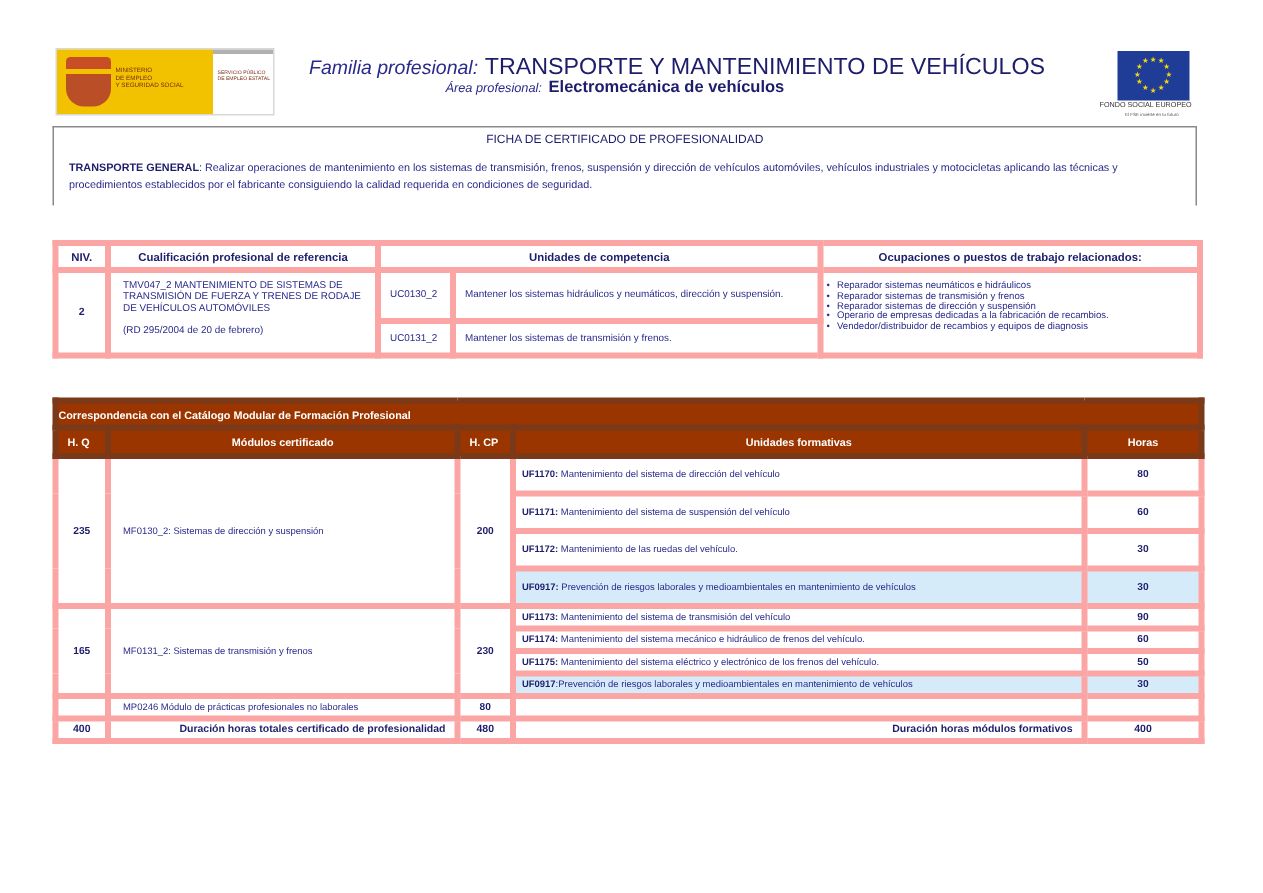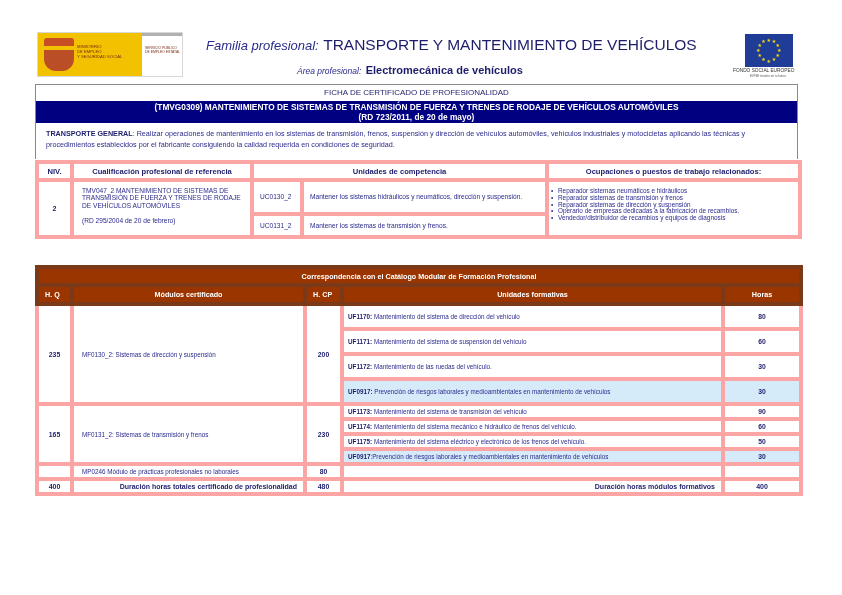--- a/index.html
+++ b/index.html
@@ -25,21 +25,21 @@
   }
   .logo-min .right {
     flex: 1; background: #fff; border-top: 3px solid #b0b0b0; position: relative;
   }
   .logo-min .right span {
     position: absolute; left: 3px; top: 10px; font-size: 3.4px; line-height: 4.4px; color: #7a2a10; text-transform: uppercase;
   }
   .head-fam { position: absolute; left: 206px; top: 36px; white-space: nowrap; }
   .head-fam .lbl { font-style: italic; font-size: 13px; color: #2a2a8c; }
   .head-fam .val { font-weight: normal; font-size: 15.5px; color: #1d1d6b; text-align: center; }
-  .head-area { position: absolute; left: 297px; top: 60px; white-space: nowrap; }
+  .head-area { position: absolute; left: 297px; top: 48px; white-space: nowrap; }
   .head-area .lbl { font-style: italic; font-size: 8.5px; color: #2a2a8c; }
   .head-area .val { font-weight: bold; font-size: 11px; color: #1d1d6b; }
   .eu-flag {
     position: absolute; left: 745px; top: 34px; width: 48px; height: 33px; background: #1f3c97;
   }
   .eu-flag .star { position: absolute; color: #f5d90a; font-size: 5px; line-height: 5px; }
   .eu-cap { position: absolute; left: 733px; top: 68px; font-size: 4.8px; color: #333; white-space: nowrap; }
   .eu-cap2 { position: absolute; left: 750px; top: 74px; font-size: 3px; color: #555; white-space: nowrap; }
 
   
@@ -61,21 +61,21 @@
   .t1 .qual p + p { margin-top: 8px; }
   .t1 .uc { padding-left: 6px; font-size: 6.6px; }
   .t1 .ucd { padding: 0 6px; text-align: justify; }
   .t1 ul { list-style: none; padding-left: 9px; }
   .t1 li { position: relative; font-size: 6.4px; line-height: 6.8px; }
   .t1 li::before { content: "•"; position: absolute; left: -7px; }
   .t1 .occ { vertical-align: top; padding-top: 6px; }
 
   .t2 { left: 35px; top: 265px; width: 764px; }
   .t2 .brown td, .t2 .brown th { background: #9b3500; color: #fff; border-color: #7a3a1a; font-weight: bold; font-size: 7.2px; }
-  .t2 .brown .title { height: 18px; text-align: center; }
+  .t2 .brown .title { height: 18px; text-align: left; }
   .t2 .brown th { height: 19px; margin-left: 33px; }
   .t2 .brown th.left { text-align: left; padding-left: 6px; }
   .t2 td { font-size: 6.3px; color: #2a2a8c; height: 19px; }
   .t2 .hq { text-align: center; font-weight: bold; color: #1d1d6b; font-size: 6.8px; }
   .t2 .mod { padding-left: 8px; }
   .t2 .hcp { text-align: center; font-weight: bold; color: #1d1d6b; font-size: 6.8px; }
   .t2 .uf { padding-left: 4px; }
   .t2 .uf b { color: #1d1d6b; }
   .t2 .hrs { text-align: center; font-weight: bold; color: #1d1d6b; font-size: 6.8px; }
   .t2 .tall td { height: 25px; }
@@ -125,24 +125,20 @@
     <span class="star" style="left: 12.4067px; top: 19.25px;">★</span>
     <span class="star" style="left: 11px; top: 14px;">★</span>
     <span class="star" style="left: 12.4067px; top: 8.75px;">★</span>
     <span class="star" style="left: 16.25px; top: 4.90673px;">★</span>
   </div>
 <div class="eu-cap">FONDO SOCIAL EUROPEO</div>
 <div class="eu-cap2">El FSE invierte en tu futuro</div>
 
 <div class="card1">
   <div class="ficha">FICHA DE CERTIFICADO DE PROFESIONALIDAD</div>
-  <div class="navybar">
-    <div>(TMVG0309) MANTENIMIENTO DE SISTEMAS DE TRANSMISIÓN DE FUERZA Y TRENES DE RODAJE DE VEHÍCULOS AUTOMÓVILES</div>
-    <div>(RD 723/2011, de 20 de mayo)</div>
-  </div>
   <div class="comp">
     <b>TRANSPORTE GENERAL</b><span>: Realizar operaciones de mantenimiento en los sistemas de transmisión, frenos, suspensión y dirección de vehículos automóviles, vehículos industriales y motocicletas aplicando las técnicas y procedimientos establecidos por el fabricante consiguiendo la calidad requerida en condiciones de seguridad.</span>
   </div>
 </div>
 
 <table class="t1">
   <colgroup>
     <col style="width:35px">
       <col style="width:180px">
       <col style="width:50px">

